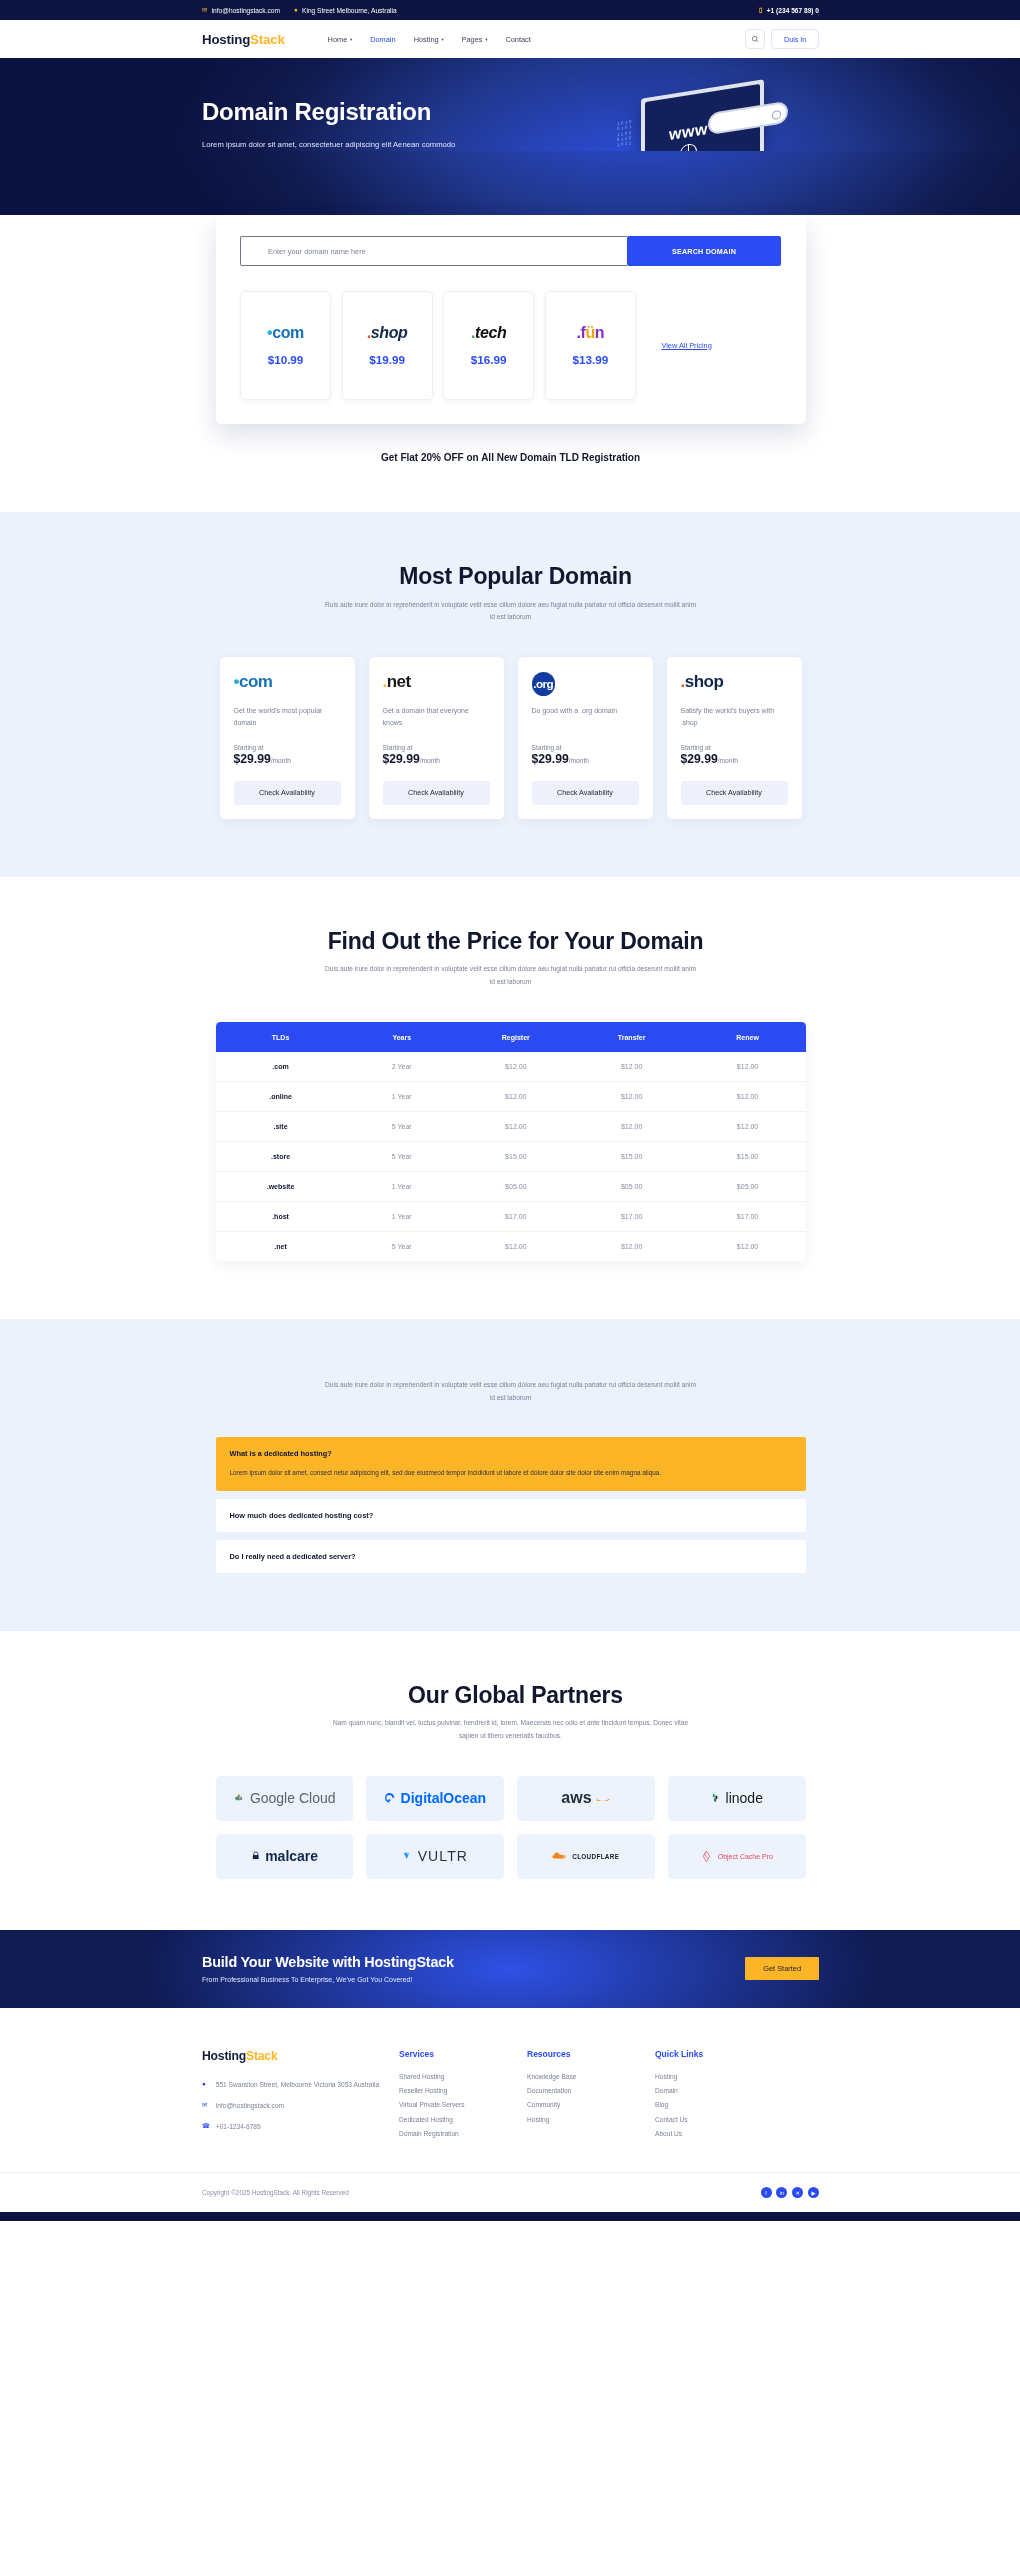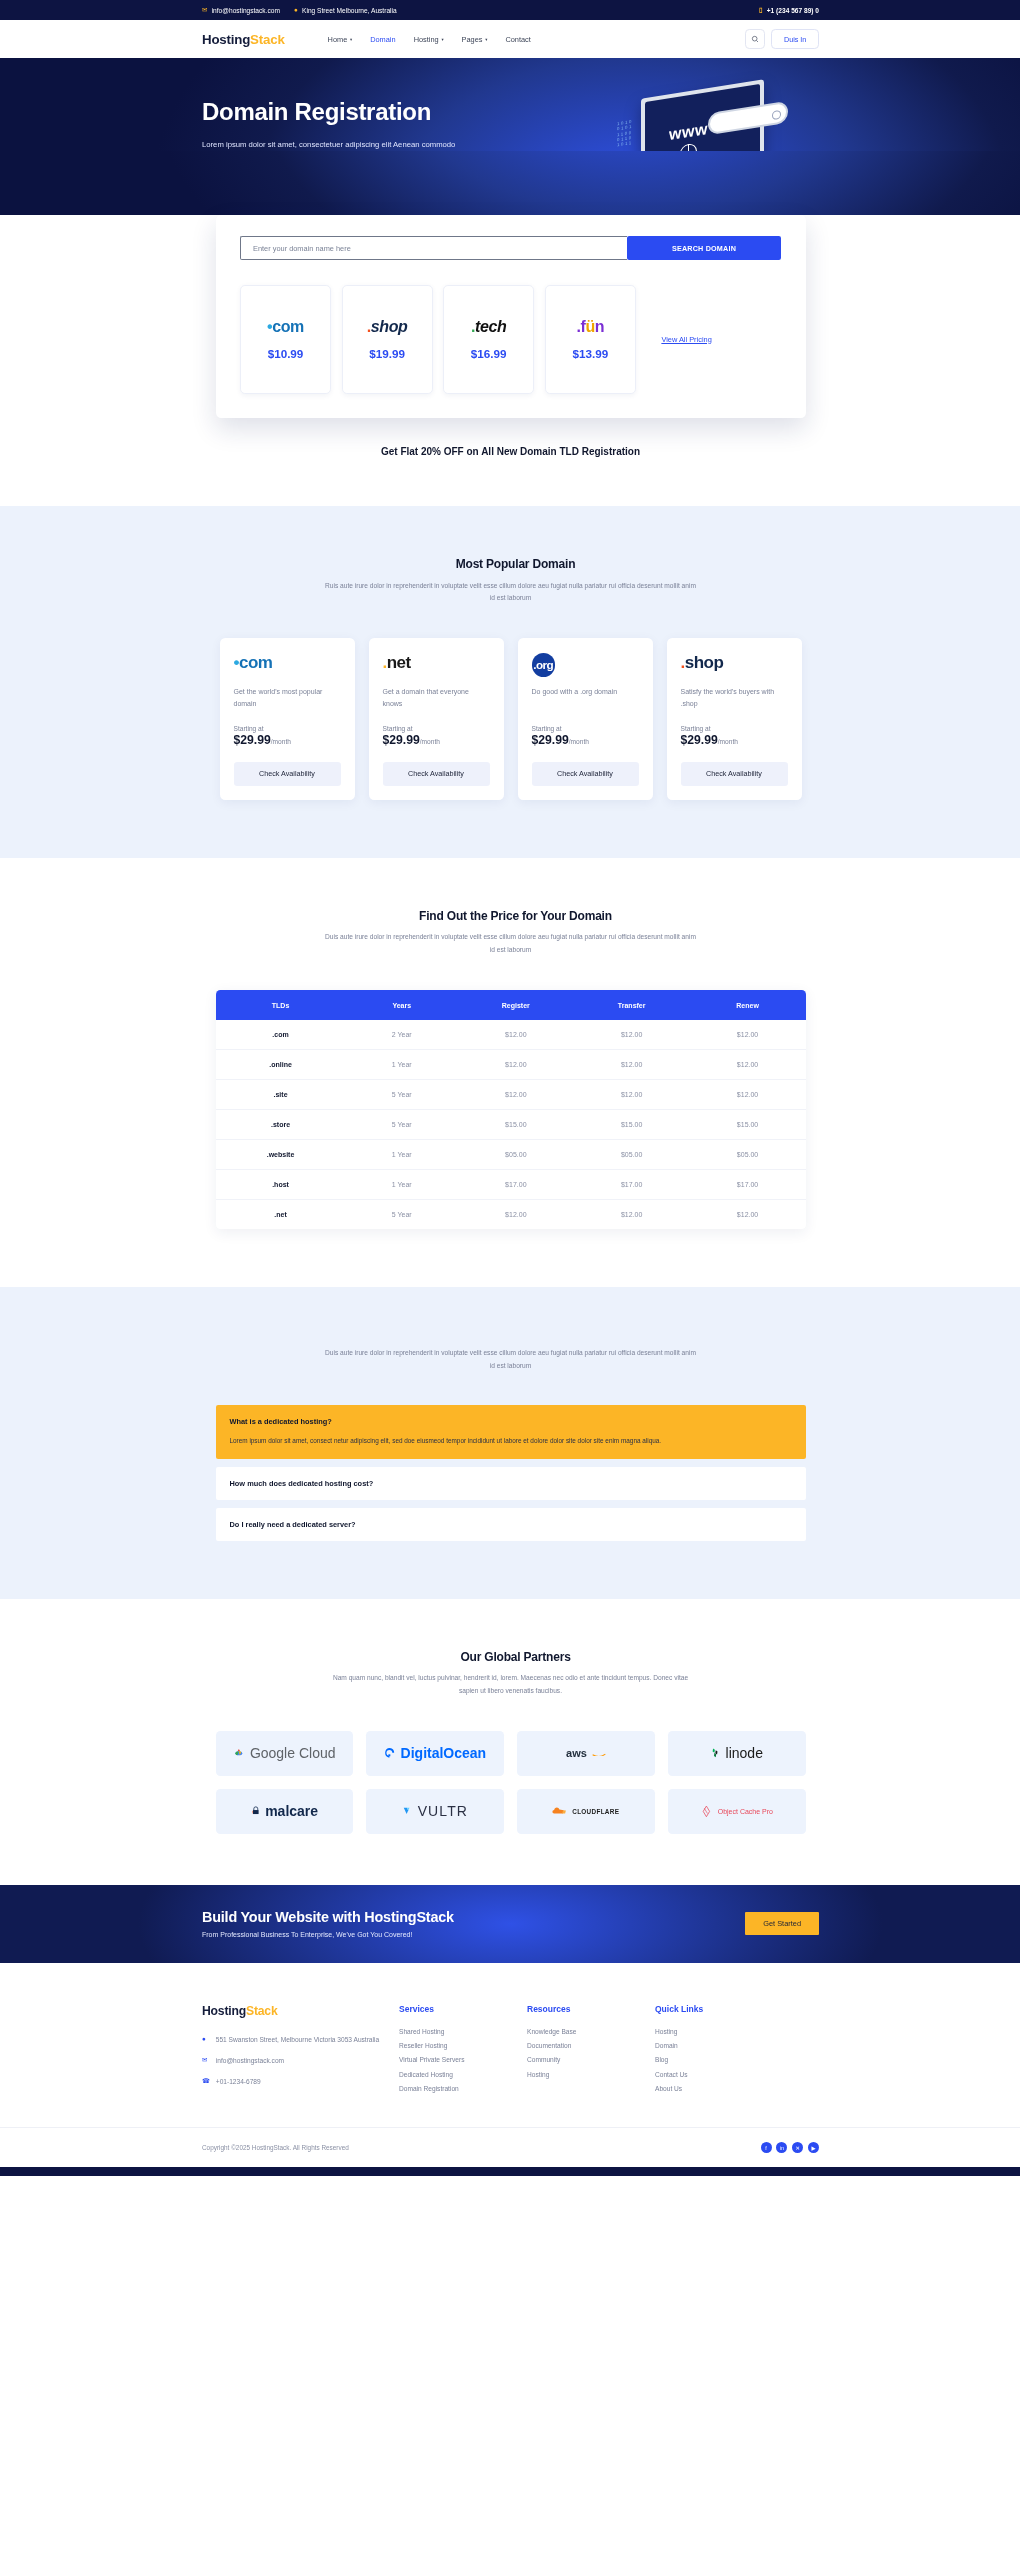--- a/index.html
+++ b/index.html
@@ -94,22 +94,22 @@
   .searchcard-zone:before {
     content:""; position:absolute; left:0; right:0; top:-64px; height:64px;
     background: radial-gradient(ellipse 479px 276px at 62% -100%, #2f51e6 0%, #21388f 46%, #101a4d 78%, #0b1240 100%);
   }
   .searchcard {
     width: 590px; margin: -88px auto 0; background: #fff; border-radius: 5.3px;
     box-shadow: 0 10.6px 25.5px rgba(18,32,92,.14); padding: 21px 24.5px 24.5px; position: relative; z-index: 3;
   }
   .search-row { display: flex; }
   .search-input {
-    flex: 1; height: 24px; border: 0.5px solid #6f7789; border-right: none;
-    border-radius: 2.1px 0 0 2.1px; padding: 0 12px; font-size: 7.4px; color: #1c2237;
+    flex: 1; height: 30px; border: 0.5px solid #6f7789; border-right: none;
+    border-radius: 2.1px 0 0 2.1px; padding: 0 27px; font-size: 7.4px; color: #1c2237;
     font-family: "Liberation Sans", sans-serif; outline: none;
   }
   .search-input::placeholder { color: #7a8296; }
   .search-btn {
     width: 154px; background: #2b4bf2; color: #fff; border: none; border-radius: 2.1px;
     font-size: 7.2px; font-weight: 700; letter-spacing: 0.2px; cursor: pointer;
     font-family: "Liberation Sans", sans-serif;
   }
   .tld-row { display: flex; align-items: center; gap: 10.6px; margin-top: 24.5px; }
   .tld-card {
@@ -120,21 +120,21 @@
   .tld-logo { font-size: 16px; font-weight: 800; letter-spacing: -0.4px; }
   .tld-price { color: #2b4bf2; font-size: 11.7px; font-weight: 700; }
   .viewall { color: #2b4bf2; font-size: 7.4px; text-decoration: underline; margin-left: 15px; cursor: pointer; }
 
   .promo { text-align: center; font-size: 10px; font-weight: 800; padding: 28px 0 49px; color:#12182f; }
 
   
   .sec-light { background: #ecf2fc; }
   .sec-white { background: #ffffff; }
   .sec-head { text-align: center; padding-top: 51px; }
-  .sec-head h2 { font-size: 12px; font-weight: 800; letter-spacing: -0.2px; color: #10172e; margin-left: 10px; }
+  .sec-head h2 { font-size: 23px; font-weight: 800; letter-spacing: -0.2px; color: #10172e; margin-left: 10px; }
   .sec-head p { font-size: 6.6px; color: #7b8298; line-height: 1.95; margin: 8.5px auto 0; width: 372px; }
 
   .dom-grid { display: flex; gap: 14px; justify-content: center; padding: 33px 0 58px; }
   .dom-card {
     width: 135px; background: #fff; border-radius: 5.3px; padding: 15px 14px 14px;
     box-shadow: 0 2.7px 10.6px rgba(23,37,94,.06);
   }
   .dom-logo { font-size: 17px; font-weight: 800; letter-spacing: -0.5px; height: 23.4px; }
   .dom-desc { color: #7b8298; font-size: 7px; line-height: 1.7; margin-top: 9.6px; min-height: 24.5px; }
   .dom-start { color: #7b8298; font-size: 6.6px; margin-top: 14px; }
@@ -515,21 +515,21 @@
 
     <div class="partner-card">
       <svg width="11.7" height="11.7" viewBox="0 0 24 24">
         <path d="M12 2a10 10 0 00-1 19.9V18a6 6 0 116-6h3.9A10 10 0 0012 2z" fill="#0069ff"></path>
         <rect x="9" y="15" width="4" height="4" fill="#0069ff"></rect>
       </svg>
       <span class="p-name" style="color:#0069ff;font-weight:700">DigitalOcean</span>
     </div>
 
     <div class="partner-card">
-      <span class="p-name" style="color:#232f3e;font-weight:700;font-size:11px">aws</span>
+      <span class="p-name" style="color:#232f3e;font-weight:700;font-size:16px">aws</span>
       <svg width="14" height="5.3" viewBox="0 0 26 10">
         <path d="M1 7c7 4 17 4 24-1" stroke="#ff9900" stroke-width="2" fill="none"></path>
       </svg>
     </div>
 
     <div class="partner-card">
       <svg width="10.6" height="11.7" viewBox="0 0 24 24">
         <path d="M7 2l4 3-1 7-4-3z" fill="#00b159"></path>
           <path d="M10 12l4 3-1 7-4-3z" fill="#0b7a3e"></path>
         <path d="M13 6l4 3-1 7-4-3z" fill="#1a1a1a"></path>

